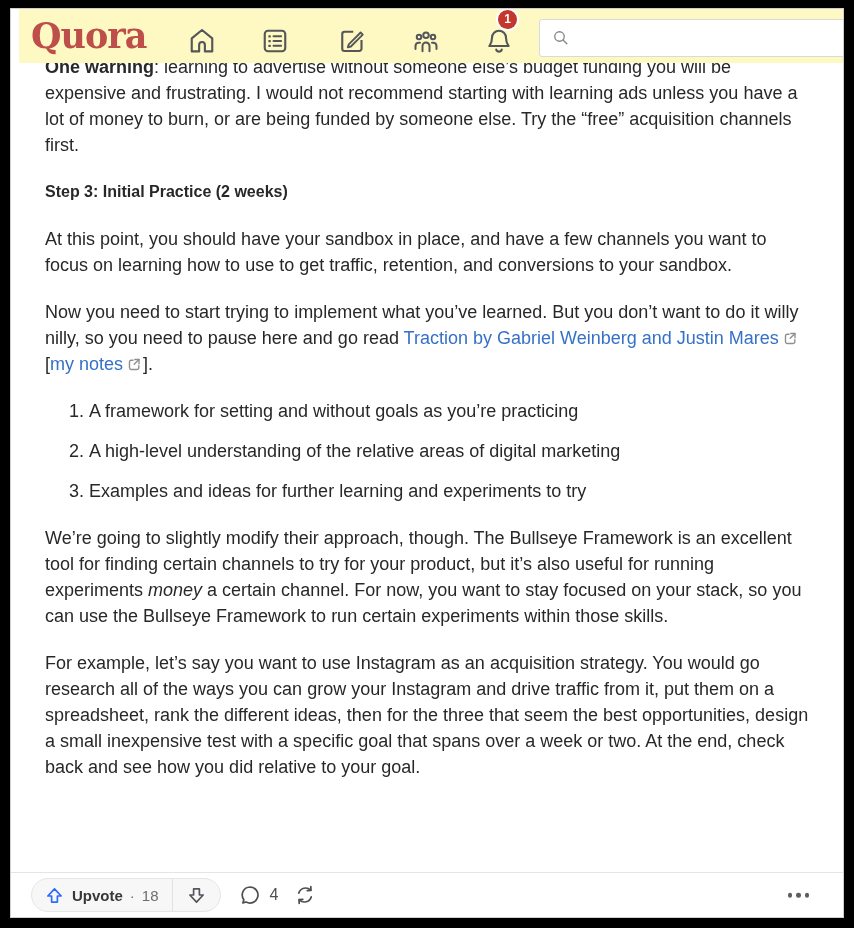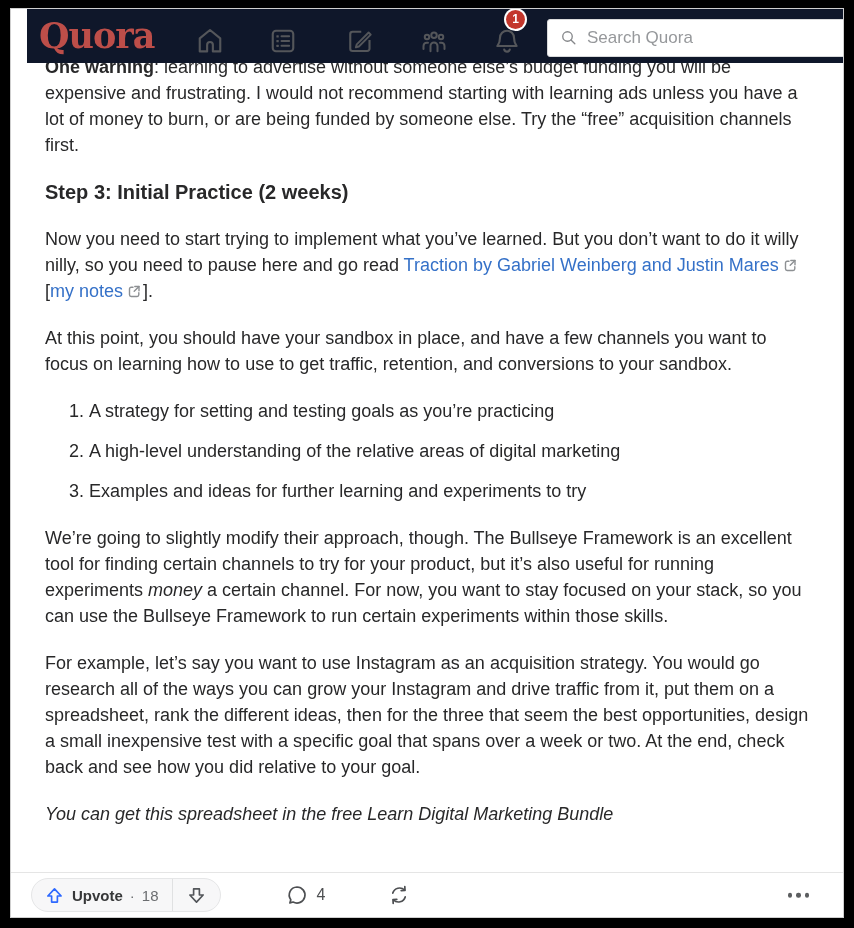--- a/index.html
+++ b/index.html
@@ -5,52 +5,52 @@
   :root{
     --logo-red:#bd4e49; --badge-red:#c3372c; --link-blue:#3571c8;
     --upvote-blue:#2e69ff; --text:#282829; --icon-grey:#54565a;
   }
   *{box-sizing:border-box; margin:0; padding:0;}
   html,body{width:854px;height:928px;overflow:hidden;}
   body{background:#000; font-family:"Liberation Sans","DejaVu Sans",sans-serif;}
   .window{position:absolute; left:10px; top:8px; width:834px; height:910px;
     background:#fff; border:1px solid #cfcfcf; overflow:hidden;}
   
-  .topbar{position:absolute; top:0; left:16px; right:0; height:54px; background:#0f172a; z-index:5;}
+  .topbar{position:absolute; top:0; left:8px; right:0; height:54px; background:#fef9c3; z-index:5;}
   .logo{position:absolute; left:12px; top:6px; font-family:"DejaVu Serif","Liberation Serif",serif;
     font-weight:700; font-size:35px; color:var(--logo-red); letter-spacing:-1px; cursor:pointer;}
   .navbtn{position:absolute; top:17px; width:30px; height:30px; background:none; border:none;
     color:var(--icon-grey); cursor:pointer;}
   .navbtn svg{width:30px;height:30px;display:block;}
   .nb-home{left:168px;} .nb-list{left:241px;} .nb-write{left:318px;}
   .nb-spaces{left:392px;} .nb-bell{left:465px;}
   .badge{position:absolute; left:479px; top:1px; width:19px; height:19px; border-radius:50%;
     background:var(--badge-red); color:#fff; font-size:12px; font-weight:700; text-align:center;
     line-height:19px; box-shadow:0 0 0 2px #fff; z-index:7; cursor:pointer;}
   .search{position:absolute; left:520px; top:10px; width:314px; height:38px;
     border:1px solid #d9dadb; border-radius:3px; background:#fff; display:flex; align-items:center;}
   .search svg{width:20px;height:20px; margin:0 8px 0 11px; color:#85878a; flex:0 0 auto;}
   .search input{border:none; outline:none; flex:1; font-size:17px; color:#282829;
     font-family:inherit; background:transparent;}
   .search input::placeholder{color:#96989b;}
   
   .answer{position:absolute; top:0; left:0; right:0; padding:45px 34px 0; z-index:1;
     color:var(--text); font-size:18px; line-height:26px;}
   .answer p{margin:0 0 21px;}
-  .answer h2{font-size:20px; line-height:26px; font-weight:700; margin:7px 0 21px; color:var(--text);}
+  .answer h2{font-size:16px; line-height:26px; font-weight:700; margin:7px 0 21px; color:var(--text);}
   .answer ol{margin:0 0 21px; padding-left:44px;}
   .answer li{margin:0 0 14px;}
   .answer a{color:var(--link-blue); text-decoration:none; cursor:pointer;}
   .answer p.em{font-style:italic;}
   .extic{display:inline-block; width:14px; height:14px; margin:0 2px 0 4px;
     vertical-align:-1px; color:#8d9093;}
   .extic svg{width:14px;height:14px;display:block;}
   
   .actionbar{position:absolute; left:0; right:0; bottom:0; height:45px; background:#fff;
-    border-top:1px solid #e5e5e5; z-index:6; display:flex; align-items:center; padding-left:20px;gap:47px;}
+    border-top:1px solid #e5e5e5; z-index:6; display:flex; align-items:center; padding-left:20px;}
   .votepill{display:inline-flex; align-items:stretch; height:34px; background:#f7f7f8;
     border:1px solid #e5e6e7; border-radius:18px; overflow:hidden;}
   .votepill button{background:none; border:none; display:flex; align-items:center; cursor:pointer;
     font-family:inherit;}
   .upvote{padding:0 13px 0 12px; gap:7px;}
   .upvote svg{width:21px;height:21px; color:var(--upvote-blue);}
   .uplabel{font-size:15px; font-weight:700; color:#373839;}
   .updot,.upcount{font-size:15px; color:#6b6d70;}
   .vdiv{width:1px; background:#e0e1e2;}
   .downvote{padding:0 13px;}
@@ -67,38 +67,37 @@
   .dots i{width:4.5px; height:4.5px; border-radius:50%; background:#5c5e60; display:block;}
 </style>
 </head>
 <body>
 
 <div class="window">
 
   <article class="answer">
       <p><strong>One warning</strong>: learning to advertise without someone else’s budget funding you will be expensive and frustrating. I would not recommend starting with learning ads unless you have a lot of money to burn, or are being funded by someone else. Try the “free” acquisition channels first.</p>
       <h2>Step 3: Initial Practice (2 weeks)</h2>
+      <p>At this point, you should have your sandbox in place, and have a few channels you want to focus on learning how to use to get traffic, retention, and conversions to your sandbox.</p>
       <p>Now you need to start trying to implement what you’ve learned. But you don’t want to do it willy nilly, so you need to pause here and go read <a href="#">Traction by Gabriel Weinberg and Justin Mares</a><span class="extic"><svg viewBox="0 0 14 14" fill="none" stroke="currentColor" stroke-width="1.4" stroke-linecap="round" stroke-linejoin="round">
             <path d="M6 3.2H4.2A1.7 1.7 0 0 0 2.5 4.9v5.9a1.7 1.7 0 0 0 1.7 1.7h5.9a1.7 1.7 0 0 0 1.7-1.7V8.7"></path>
             <path d="M7.8 2.5h4.2v4.2"></path>
             <path d="M12 2.5 7.2 7.3"></path>
           </svg></span> [<a href="#">my notes</a><span class="extic"><svg viewBox="0 0 14 14" fill="none" stroke="currentColor" stroke-width="1.4" stroke-linecap="round" stroke-linejoin="round">
             <path d="M6 3.2H4.2A1.7 1.7 0 0 0 2.5 4.9v5.9a1.7 1.7 0 0 0 1.7 1.7h5.9a1.7 1.7 0 0 0 1.7-1.7V8.7"></path>
             <path d="M7.8 2.5h4.2v4.2"></path>
             <path d="M12 2.5 7.2 7.3"></path>
           </svg></span>].</p>
-      <p>At this point, you should have your sandbox in place, and have a few channels you want to focus on learning how to use to get traffic, retention, and conversions to your sandbox.</p>
       <ol>
-        <li>A strategy for setting and testing goals as you’re practicing</li>
+        <li>A framework for setting and without goals as you’re practicing</li>
         <li>A high-level understanding of the relative areas of digital marketing</li>
         <li>Examples and ideas for further learning and experiments to try</li>
       </ol>
       <p>We’re going to slightly modify their approach, though. The Bullseye Framework is an excellent tool for finding certain channels to try for your product, but it’s also useful for running experiments <em>money</em> a certain channel. For now, you want to stay focused on your stack, so you can use the Bullseye Framework to run certain experiments within those skills.</p>
       <p>For example, let’s say you want to use Instagram as an acquisition strategy. You would go research all of the ways you can grow your Instagram and drive traffic from it, put them on a spreadsheet, rank the different ideas, then for the three that seem the best opportunities, design a small inexpensive test with a specific goal that spans over a week or two. At the end, check back and see how you did relative to your goal.</p>
-      <p class="em">You can get this spreadsheet in the free Learn Digital Marketing Bundle</p>
     </article>
 
   <header class="topbar">
     <div class="logo">Quora</div>
 
     <button class="navbtn nb-home">
       <svg viewBox="0 0 24 24">
         <path d="M12 3.2 3.8 9.9 V20.3 H9.7 V15.1 a2.3 2.3 0 0 1 4.6 0 V20.3 H20.2 V9.9 Z" fill="none" stroke="currentColor" stroke-width="1.7" stroke-linejoin="round"></path>
       </svg>
     </button>
@@ -138,21 +137,20 @@
       </svg>
     </button>
 
     <span class="badge">1</span>
 
     <div class="search">
       <svg viewBox="0 0 24 24">
         <circle cx="10.2" cy="10.2" r="5.7" fill="none" stroke="currentColor" stroke-width="1.6"></circle>
         <path d="M14.4 14.4 19 19" stroke="currentColor" stroke-width="1.6" stroke-linecap="round"></path>
       </svg>
-      <input type="text" placeholder="Search Quora" style="">
     </div>
   </header>
 
   <footer class="actionbar">
     <div class="votepill">
       <button class="upvote">
         <svg viewBox="0 0 24 24">
           <path d="M12 4.4 4.4 12.6h4.3v6.9h6.6v-6.9h4.3Z" fill="none" stroke="currentColor" stroke-width="1.9" stroke-linejoin="round"></path>
         </svg>
         <span class="uplabel">Upvote</span>

